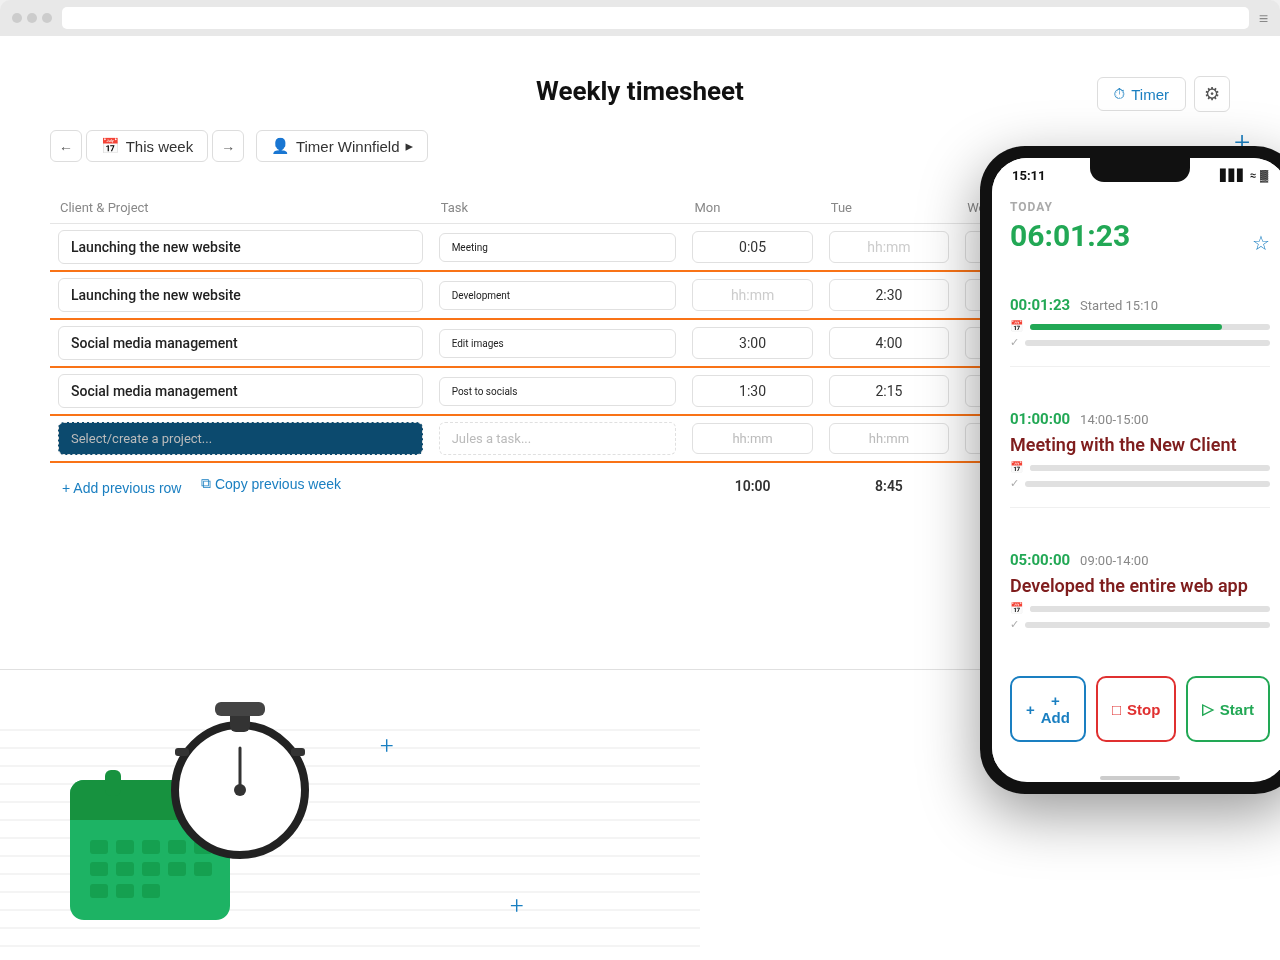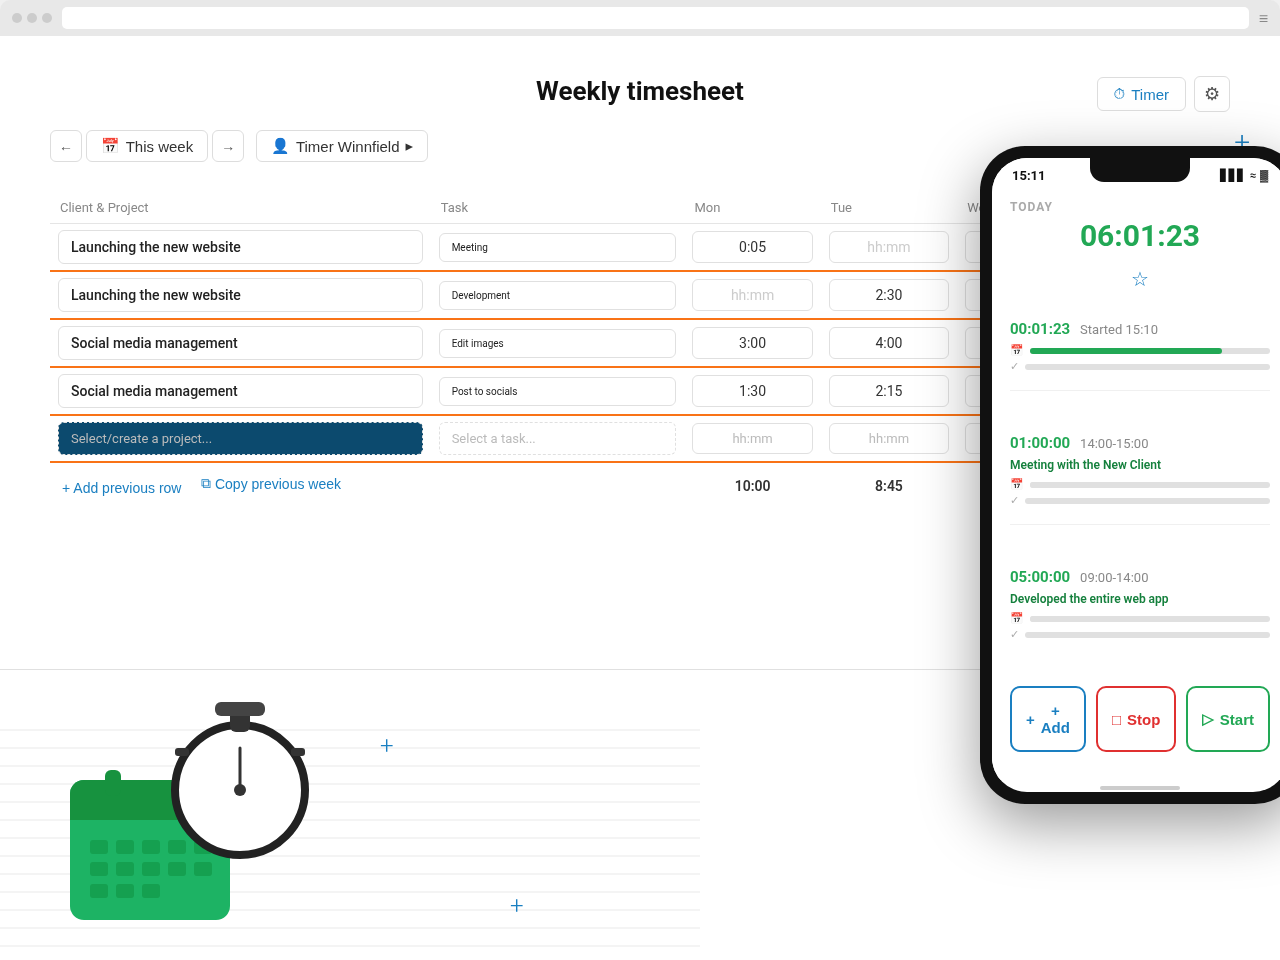--- a/index.html
+++ b/index.html
@@ -359,23 +359,23 @@
       color: #22a855;
     }
 
     .entry-time-range {
       font-size: 13px;
       color: #888;
       margin-top: 31px;
     }
 
     .entry-title {
-      font-size: 12px;
+      font-size: 18px;
       font-weight: 600;
-      color: #15803d;
+      color: #7f1d1d;
       margin-bottom: 6px;
     }
 
     .entry-bar-row {
       display: flex;
       align-items: center;
       gap: 6px;
       margin-bottom: 3px;
     }
 
@@ -667,21 +667,21 @@
         </tr>
 
         <tr>
           <td class="col-project">
             <div class="select-project">
               <span>Select/create a project...</span>
             </div>
           </td>
           <td class="col-task">
             <div class="select-task">
-              <span>Select a task...</span>
+              <span>Jules a task...</span>
             </div>
           </td>
           <td class="col-day">
               <div class="empty-cell">hh:mm</div>
             </td>
           <td class="col-day">
               <div class="empty-cell">hh:mm</div>
             </td>
           <td class="col-day">
               <div class="empty-cell">hh:mm</div>
@@ -792,21 +792,21 @@
           <span class="phone-time">15:11</span>
           <div class="phone-icons">
             <span>▋▋▋</span>
             <span>≈</span>
             <span>▓</span>
           </div>
         </div>
 
         <div class="phone-content">
           <div class="today-label">TODAY</div>
-          <div style="display:flex;justify-content:space-between;align-items:center;flex-direction:column;">
+          <div style="display:flex;justify-content:space-between;align-items:center;">
             <div class="timer-display">06:01:23</div>
             <span style="color:#1a7fc1;font-size:20px;">☆</span>
           </div>
 
           <div class="time-entry">
             <div class="time-entry-header">
               <span class="entry-running">00:01:23</span>
               <span class="entry-time-range">Started 15:10</span>
             </div>
             <div class="entry-bar-row">

